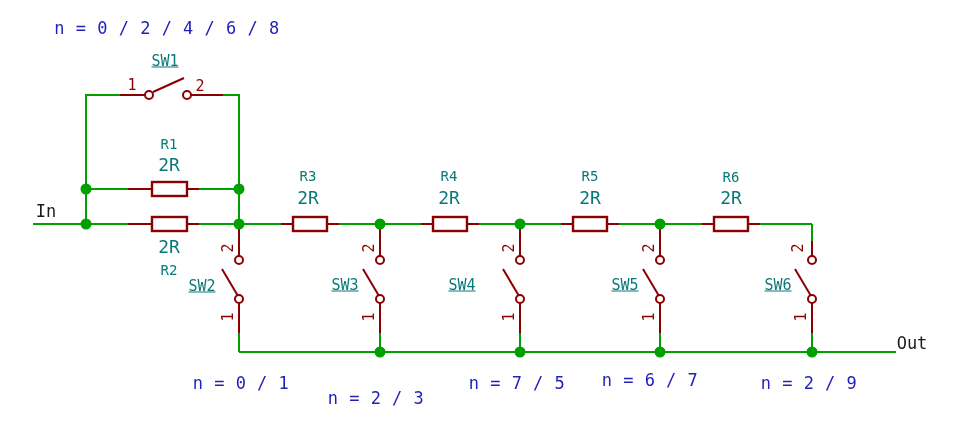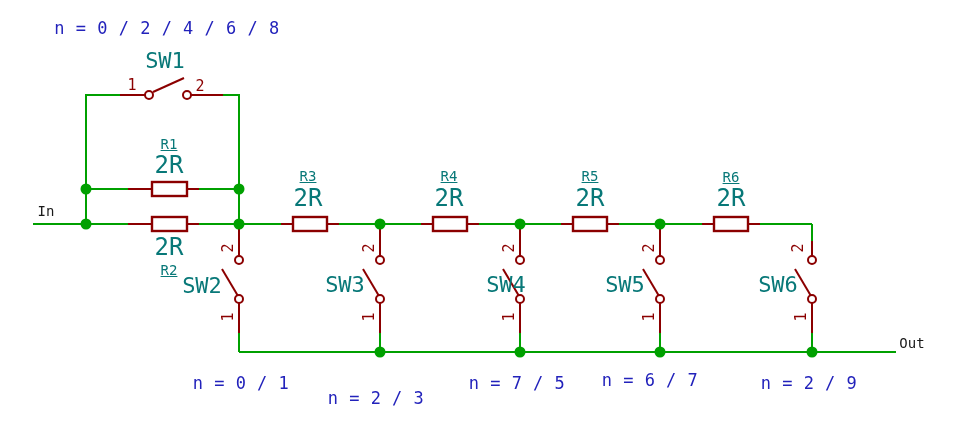--- a/index.html
+++ b/index.html
@@ -13,25 +13,25 @@
   }
   #canvas svg{position:absolute;left:0;top:0;}
   .lbl{
     position:absolute;
     white-space:nowrap;
     line-height:1;
     transform:translate(-50%,-50%);
   }
   .lbl.rot{transform:translate(-50%,-50%) rotate(-90deg);}
   .note{color:var(--note);font-size:17px;letter-spacing:0.5px;}
-  .ref-lg{color:var(--field);font-size:22px;}
-  .ref-sm{color:var(--field);font-size:14px;text-decoration:underline;}
-  .val{color:var(--field);font-size:24px;}
+  .ref-lg{color:var(--field);font-size:15px;text-decoration:underline;}
+  .ref-sm{color:var(--field);font-size:14px;}
+  .val{color:var(--field);font-size:18px;}
   .pin{color:var(--symbol);font-size:15px;}
-  .io{color:var(--io);font-size:14px;}
+  .io{color:var(--io);font-size:17px;}
   .w{stroke:var(--wire);stroke-width:2;fill:none;}
   .sym{stroke:var(--symbol);stroke-width:2;fill:none;}
   .contact{stroke:var(--symbol);stroke-width:2;fill:#fff;}
   .rbox{stroke:var(--symbol);stroke-width:2.4;fill:#fff;}
   .dot{fill:var(--wire);stroke:none;}
 </style>
 </head>
 <body>
 
 <div id="canvas">
@@ -141,21 +141,21 @@
   <span class="lbl ref-sm" style="left:590px;top:170px">R5</span>
   <span class="lbl val" style="left:590px;top:192px">2R</span>
   <span class="lbl ref-sm" style="left:731px;top:171px">R6</span>
   <span class="lbl val" style="left:731px;top:192px">2R</span>
 
   <span class="lbl io" style="left:46px;top:205px">In</span>
   <span class="lbl io" style="left:912px;top:337px">Out</span>
 
   <span class="lbl ref-lg" style="left:202px;top:280px">SW2</span>
   <span class="lbl ref-lg" style="left:345px;top:279px">SW3</span>
-  <span class="lbl ref-lg" style="left:506px;top:279px">SW4</span>
+  <span class="lbl ref-lg" style="left:462px;top:279px">SW4</span>
   <span class="lbl ref-lg" style="left:625px;top:279px">SW5</span>
   <span class="lbl ref-lg" style="left:778px;top:279px">SW6</span>
 
   <span class="lbl pin rot" style="left:228px;top:242px">2</span>
   <span class="lbl pin rot" style="left:228px;top:311px">1</span>
   <span class="lbl pin rot" style="left:369px;top:242px">2</span>
   <span class="lbl pin rot" style="left:369px;top:311px">1</span>
   <span class="lbl pin rot" style="left:509px;top:242px">2</span>
   <span class="lbl pin rot" style="left:509px;top:311px">1</span>
   <span class="lbl pin rot" style="left:649px;top:242px">2</span>

